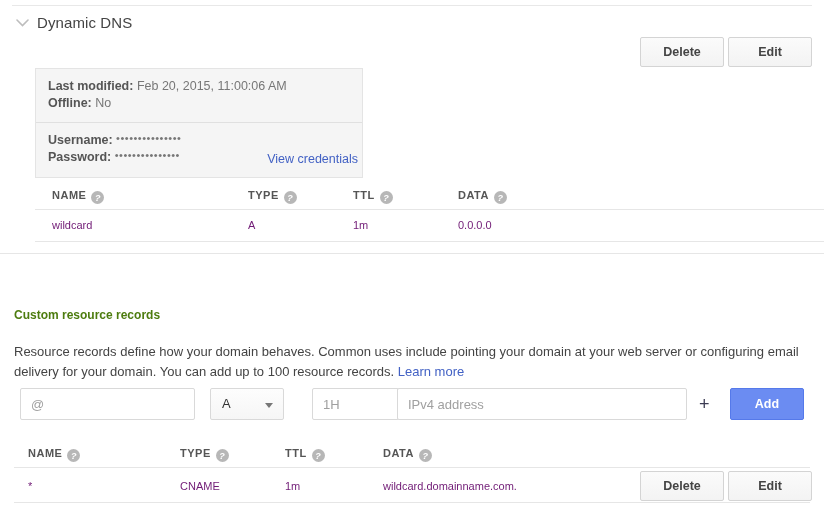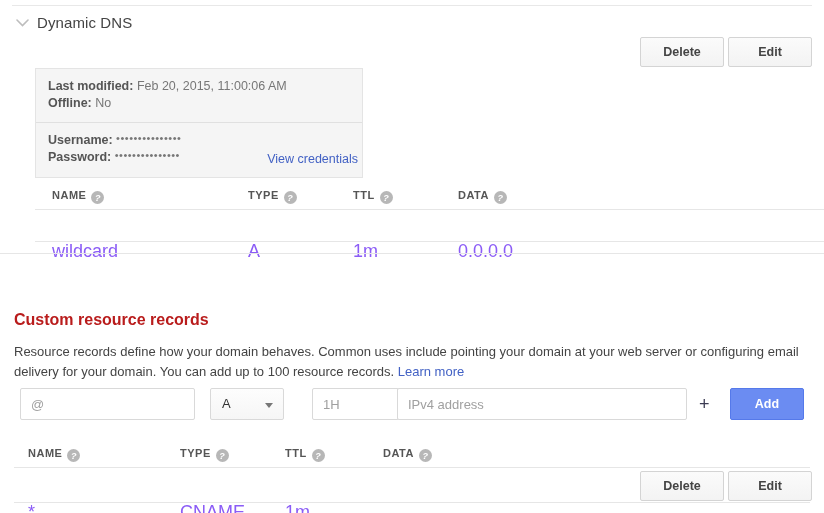--- a/index.html
+++ b/index.html
@@ -127,24 +127,23 @@
   .th {
     position: absolute;
     font-size: 11px;
     font-weight: bold;
     color: #555555;
     letter-spacing: .5px;
     white-space: nowrap;
   }
   .td {
     position: absolute;
-    font-size: 18px;
-    color: #8b5cf6;
+    font-size: 11px;
+    color: #701a75;
     white-space: nowrap;
-    margin-top: 22px;
   }
   .help {
     display: inline-block;
     width: 13px;
     height: 13px;
     border-radius: 50%;
     background: #b7b7b7;
     color: #ffffff;
     font-size: 9.5px;
     font-weight: bold;
@@ -154,22 +153,22 @@
     margin-left: 5px;
     cursor: pointer;
     font-family: "Liberation Sans", sans-serif;
   }
 
   
   .crr-title {
     position: absolute;
     left: 14px;
     top: 298px;
-    font-size: 16px;
-    color: #b91c1c;
+    font-size: 12px;
+    color: #4d7c0f;
   }
   .crr-desc {
     position: absolute;
     left: 14px;
     top: 329px;
     width: 790px;
     font-size: 13px;
     line-height: 20px;
     color: #444444;
   }
@@ -350,18 +349,19 @@
       </span>
       <span class="th" style="left:383px;top:5px;">
         <span>DATA</span><i class="help">?</i>
       </span>
     </div>
     <div class="rule" style="position:absolute;left:14px;top:25px;width:796px;"></div>
     <div class="trow" style="position:absolute;top:26px;height:35px;width:100%;">
       <span class="td" style="left:28px;top:12px;">*</span>
       <span class="td" style="left:180px;top:12px;">CNAME</span>
       <span class="td" style="left:285px;top:12px;">1m</span>
+      <span class="td" style="left:383px;top:12px;">wildcard.domainname.com.</span>
       <button class="btn" style="position:absolute;left:640px;top:3px;">Delete</button>
       <button class="btn" style="position:absolute;left:728px;top:3px;">Edit</button>
     </div>
     <div class="rule" style="position:absolute;left:14px;top:60px;width:796px;"></div>
   </div>
 </section>
 
 </body></html>

